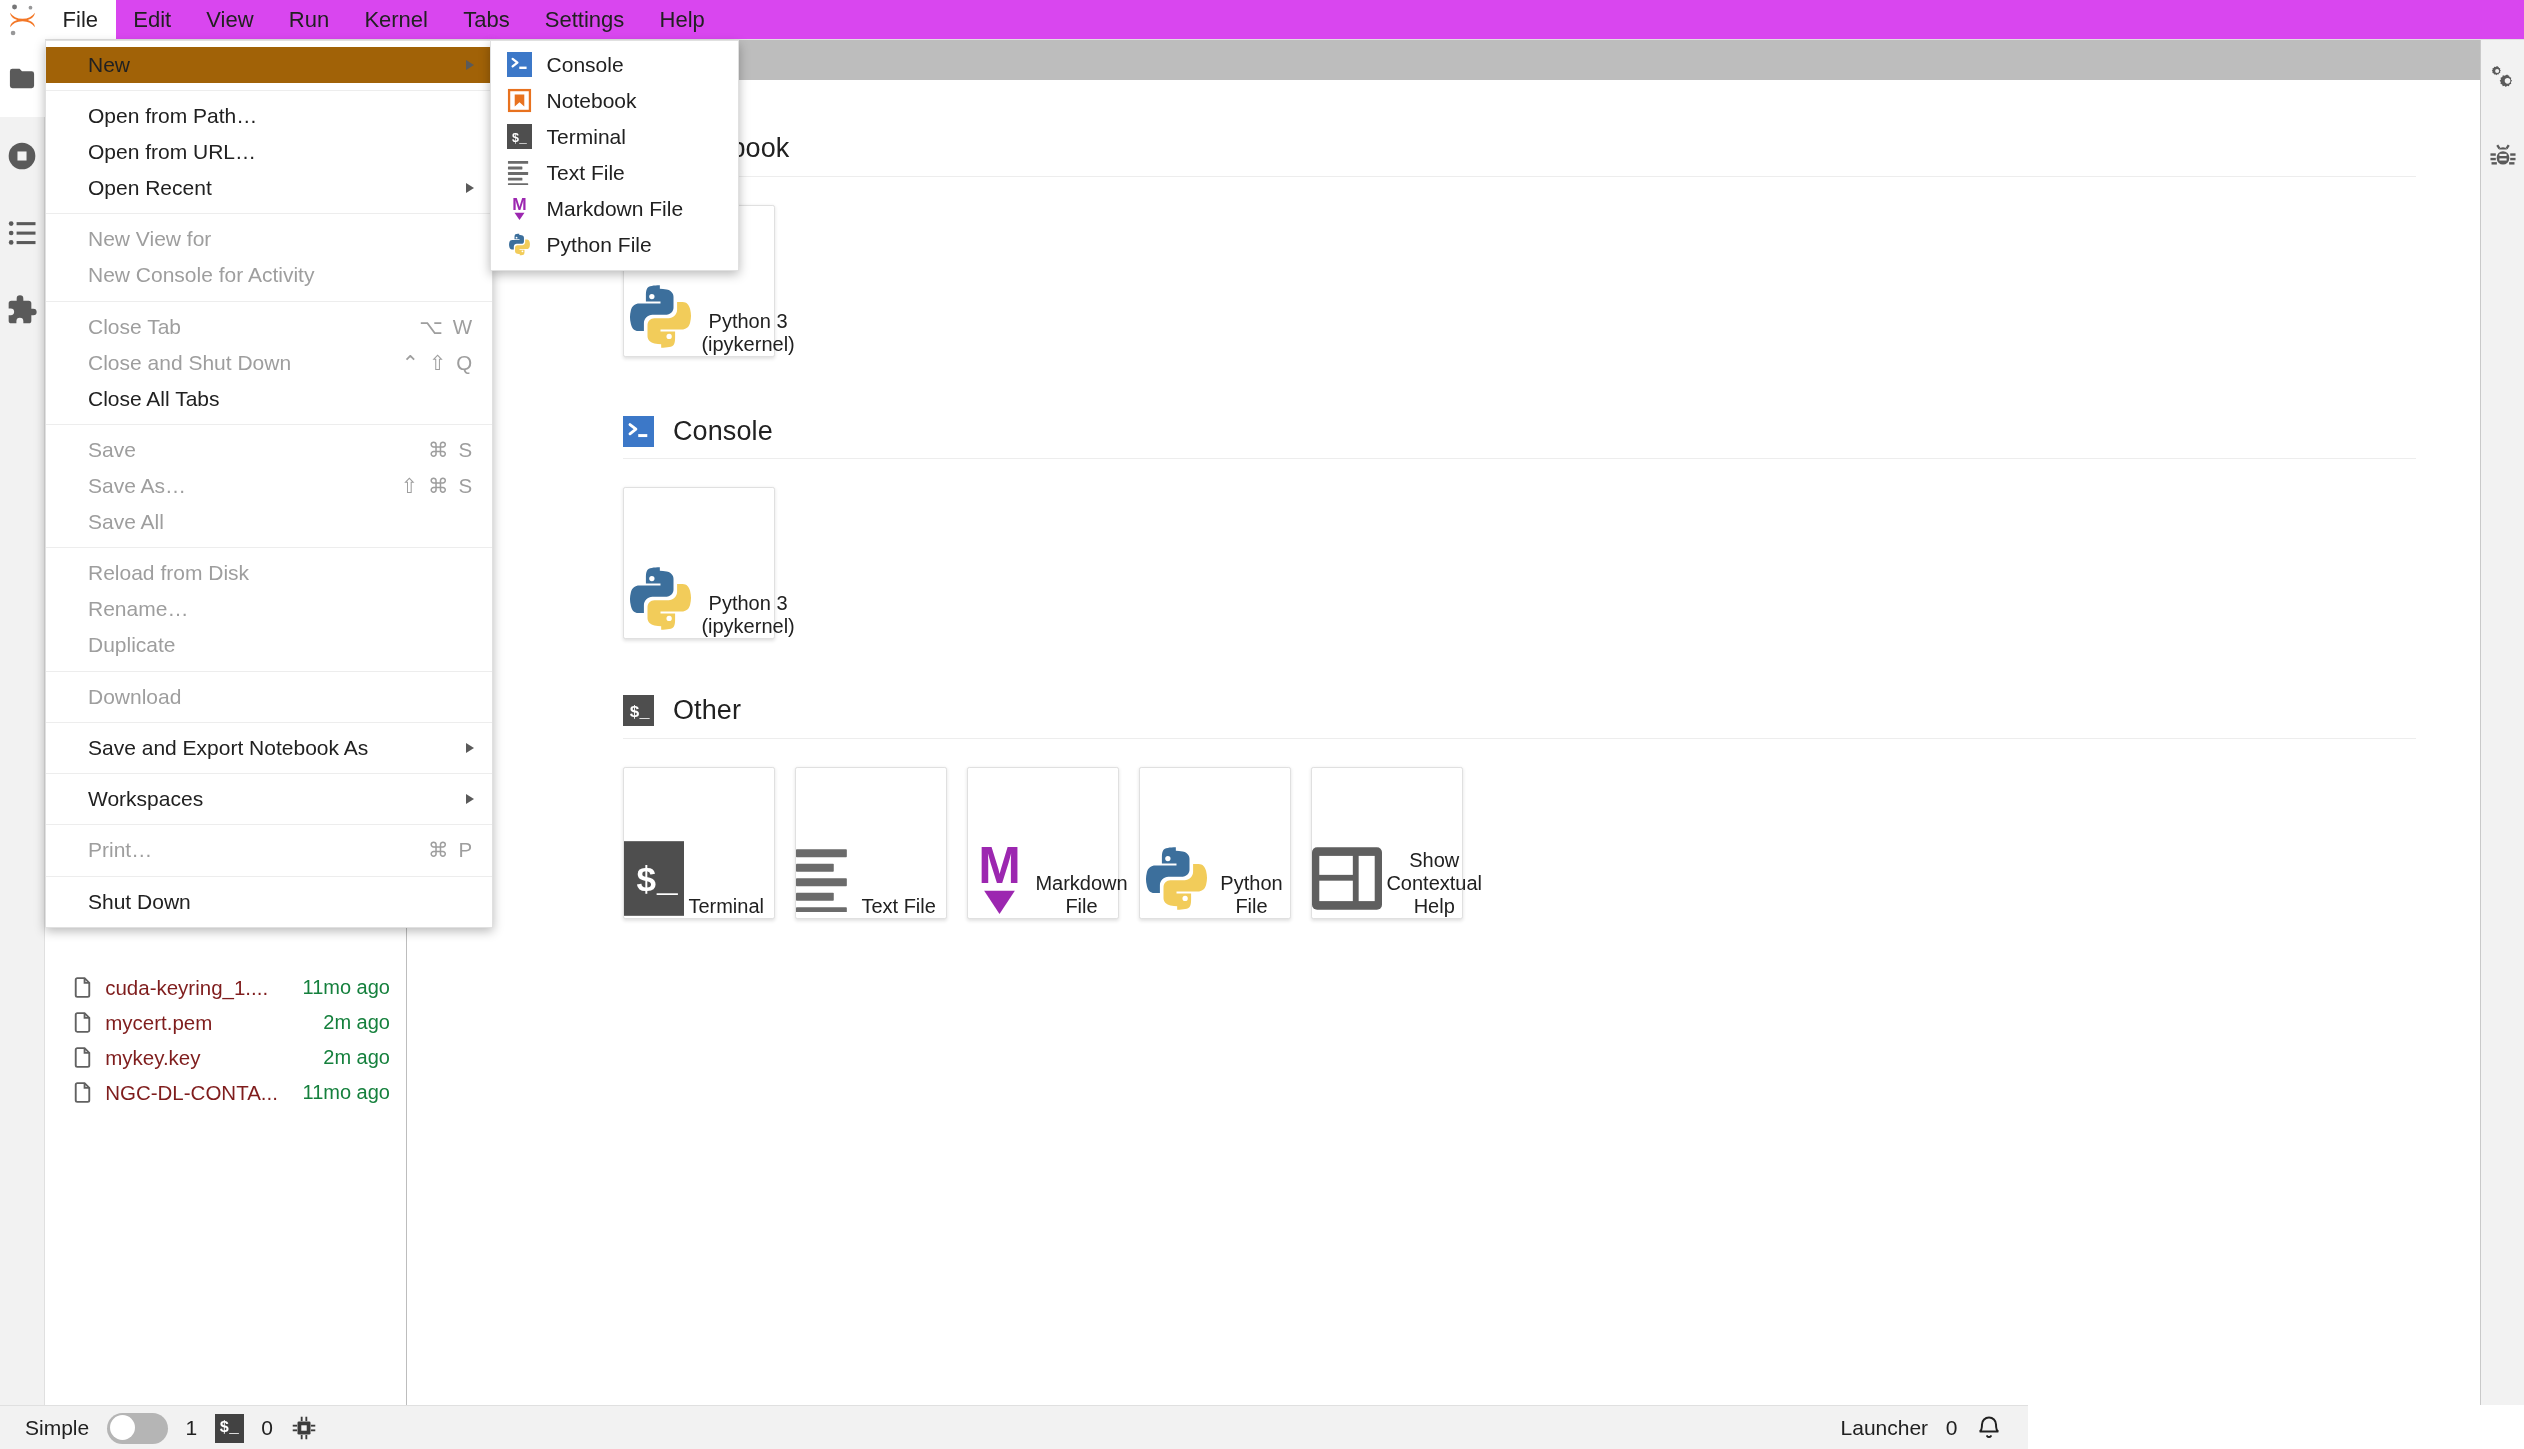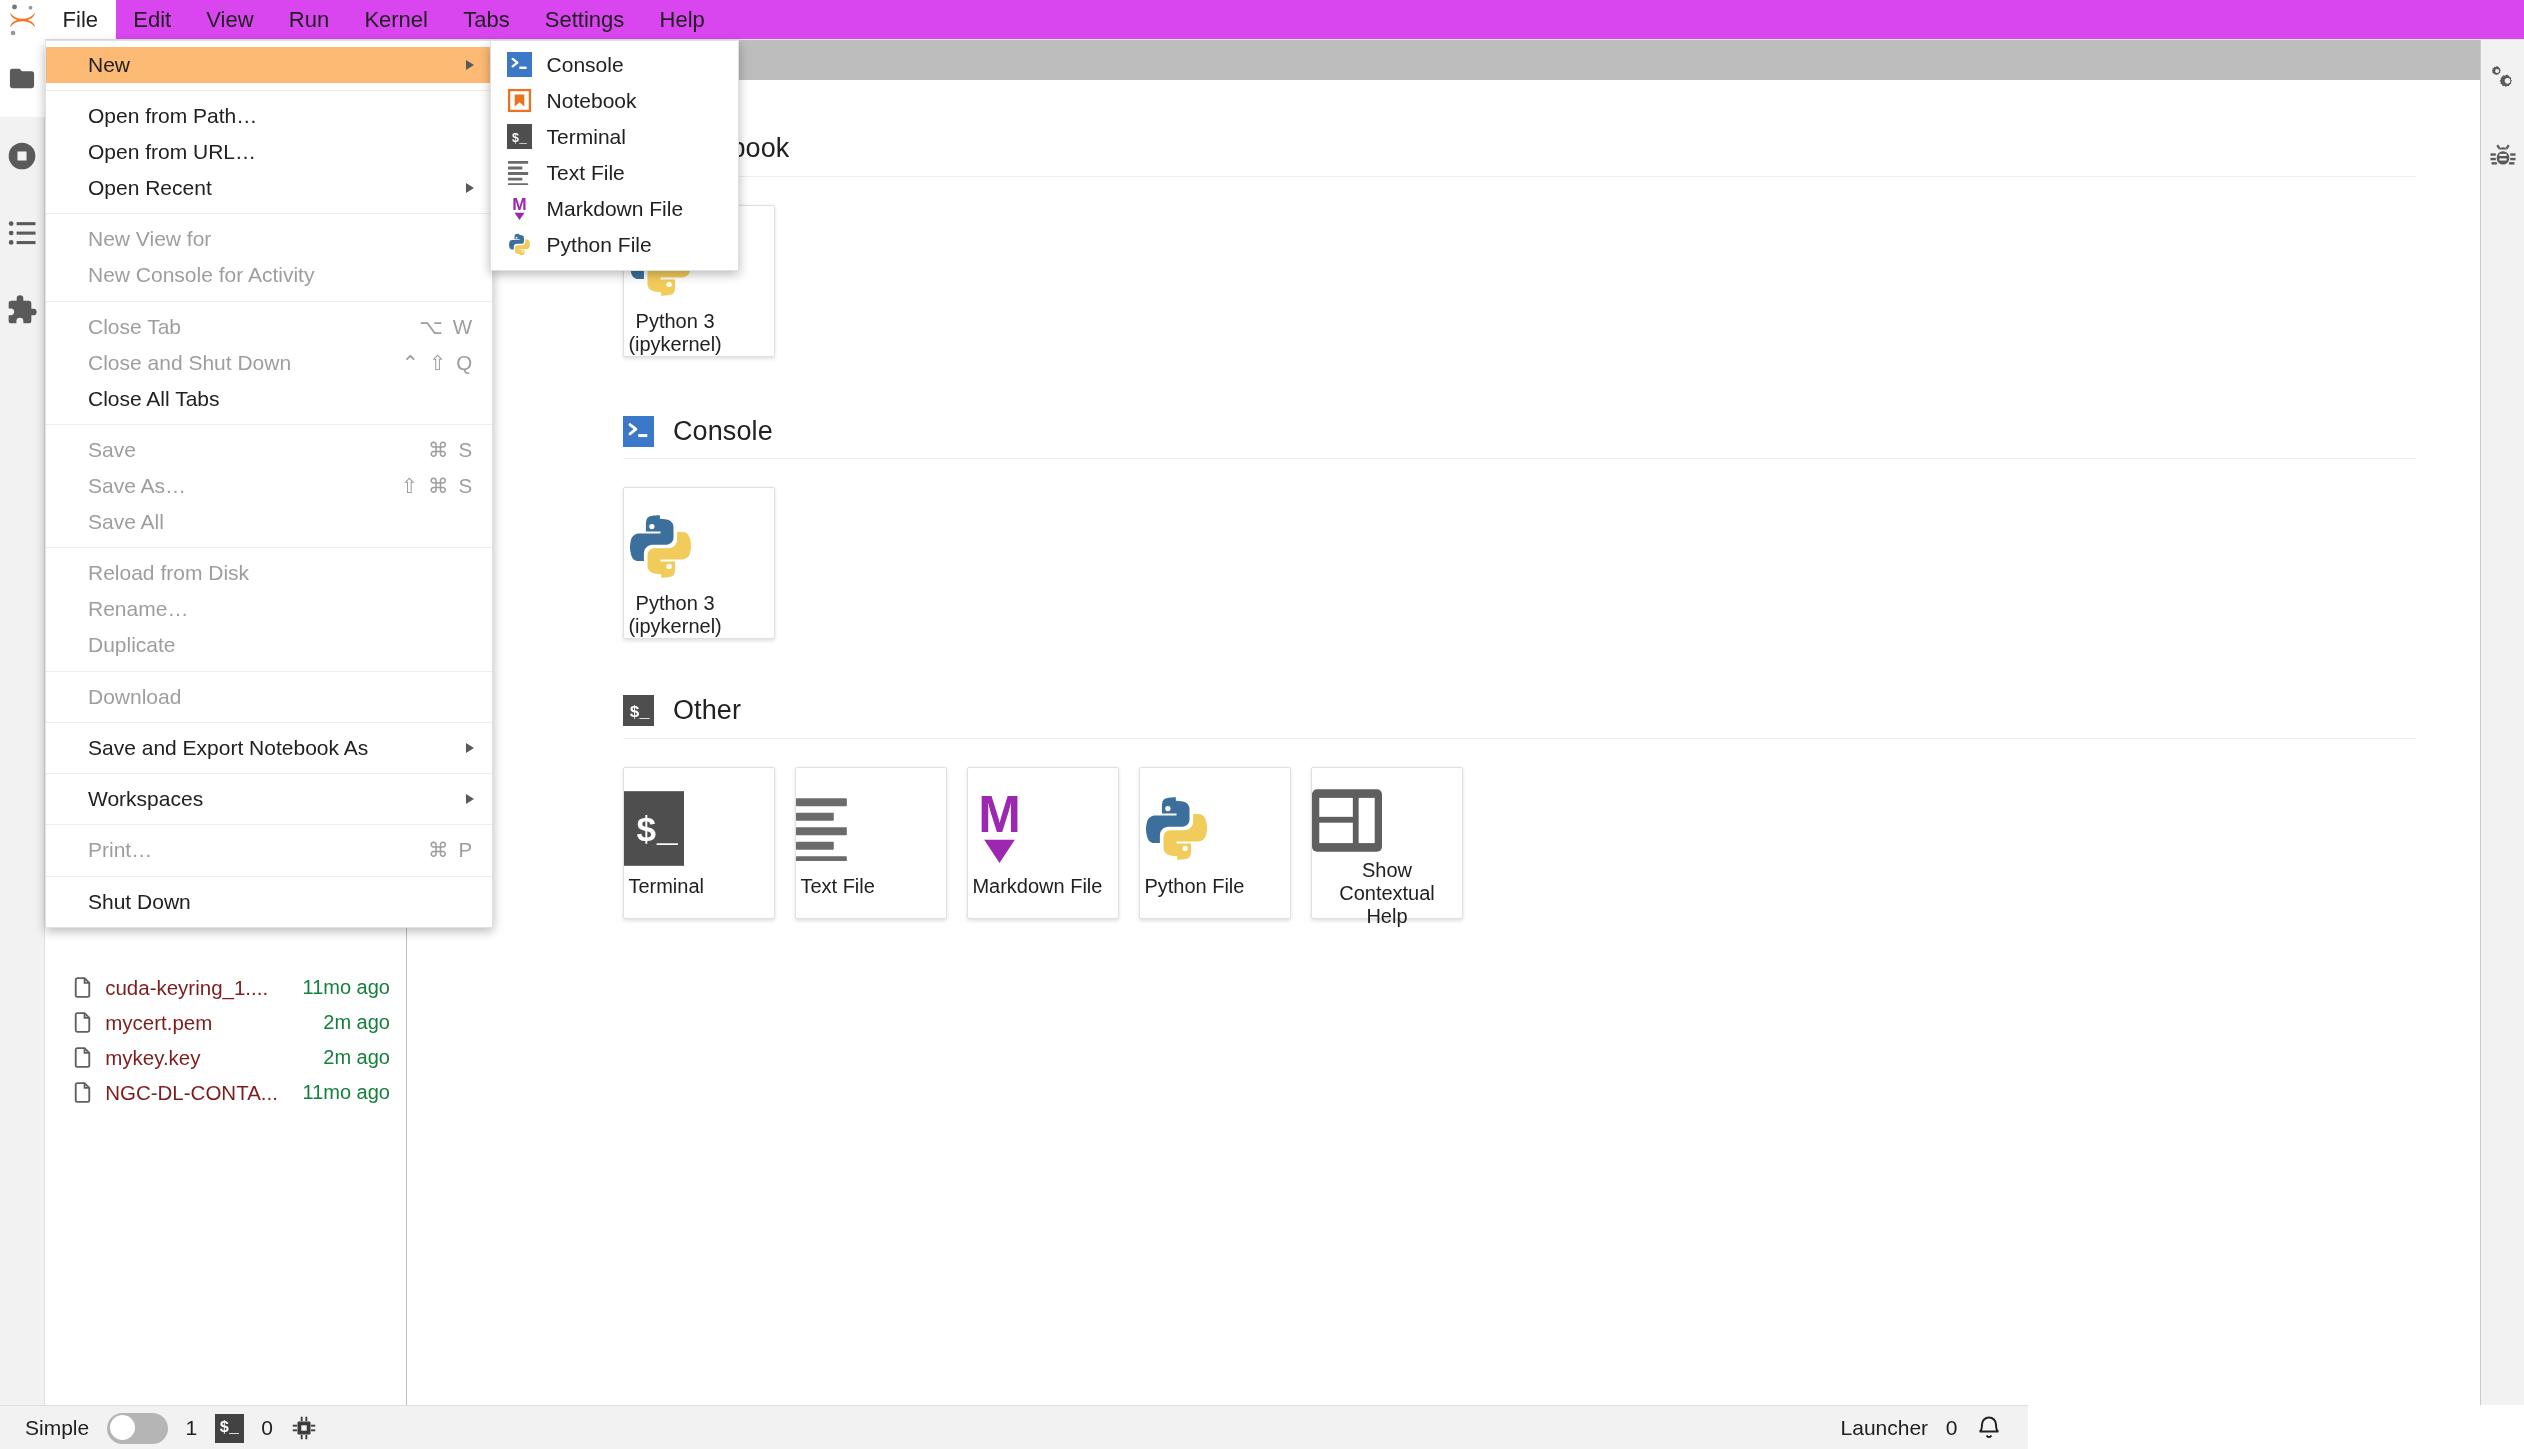--- a/index.html
+++ b/index.html
@@ -90,21 +90,21 @@
     display: flex; align-items: center; gap: 19px;
     padding-bottom: 11.7px; border-bottom: 1.5px solid #ededed;
     margin-bottom: 28px;
   }
   .section-title { font-size: 27px; color: #212121; letter-spacing: 0.1px; }
   .card-row { display: flex; gap: 20px; }
   .card {
     width: 152px; height: 152px; background: #fff;
     border: 0.7px solid #e0e0e0; border-radius: 2.2px;
     box-shadow: 0 1.5px 3.7px rgba(0,0,0,0.12);
-    display: flex; flex-direction: column; align-items: flex-start;
+    display: flex; flex-direction: row; align-items: flex-end;
     justify-content: flex-start; padding-top: 20.5px; cursor: pointer;
   }
   .card-icon {
     height: 79px; display: flex; align-items: center; justify-content: center;
   }
   .card-label {
     font-size: 20px; line-height: 1.15; text-align: center;
     color: #212121; margin-top: 7.3px; padding: 0 4.4px;
   }
   .sec-gap-1 { margin-bottom: 59px; }
@@ -139,21 +139,21 @@
     background: #fff; border: 0.7px solid #e0e0e0;
     box-shadow: 0 3.7px 10.2px rgba(0,0,0,0.28); z-index: 60;
     padding: 5.9px 0 7.3px 0;
   }
   .mi {
     display: flex; align-items: center; height: 36px;
     padding: 0 17.6px 0 42px; font-size: 21px; color: #212121;
     cursor: pointer; position: relative;
   }
   .mi.disabled { color: #9e9e9e; cursor: default; }
-  .mi.highlight { background: #fdba74; }
+  .mi.highlight { background: #a16207; }
   .mi-label { flex: 1; white-space: nowrap; }
   .mi-short {
     color: #9e9e9e; font-size: 20.5px; white-space: nowrap;
     letter-spacing: 2.2px; margin-left: 17.6px;
   }
   .mi-arrow {
     width: 0; height: 0; border-left: 8px solid #5a5a5a;
     border-top: 5.9px solid transparent; border-bottom: 5.9px solid transparent;
     margin-left: 13px; flex: none;
   }

